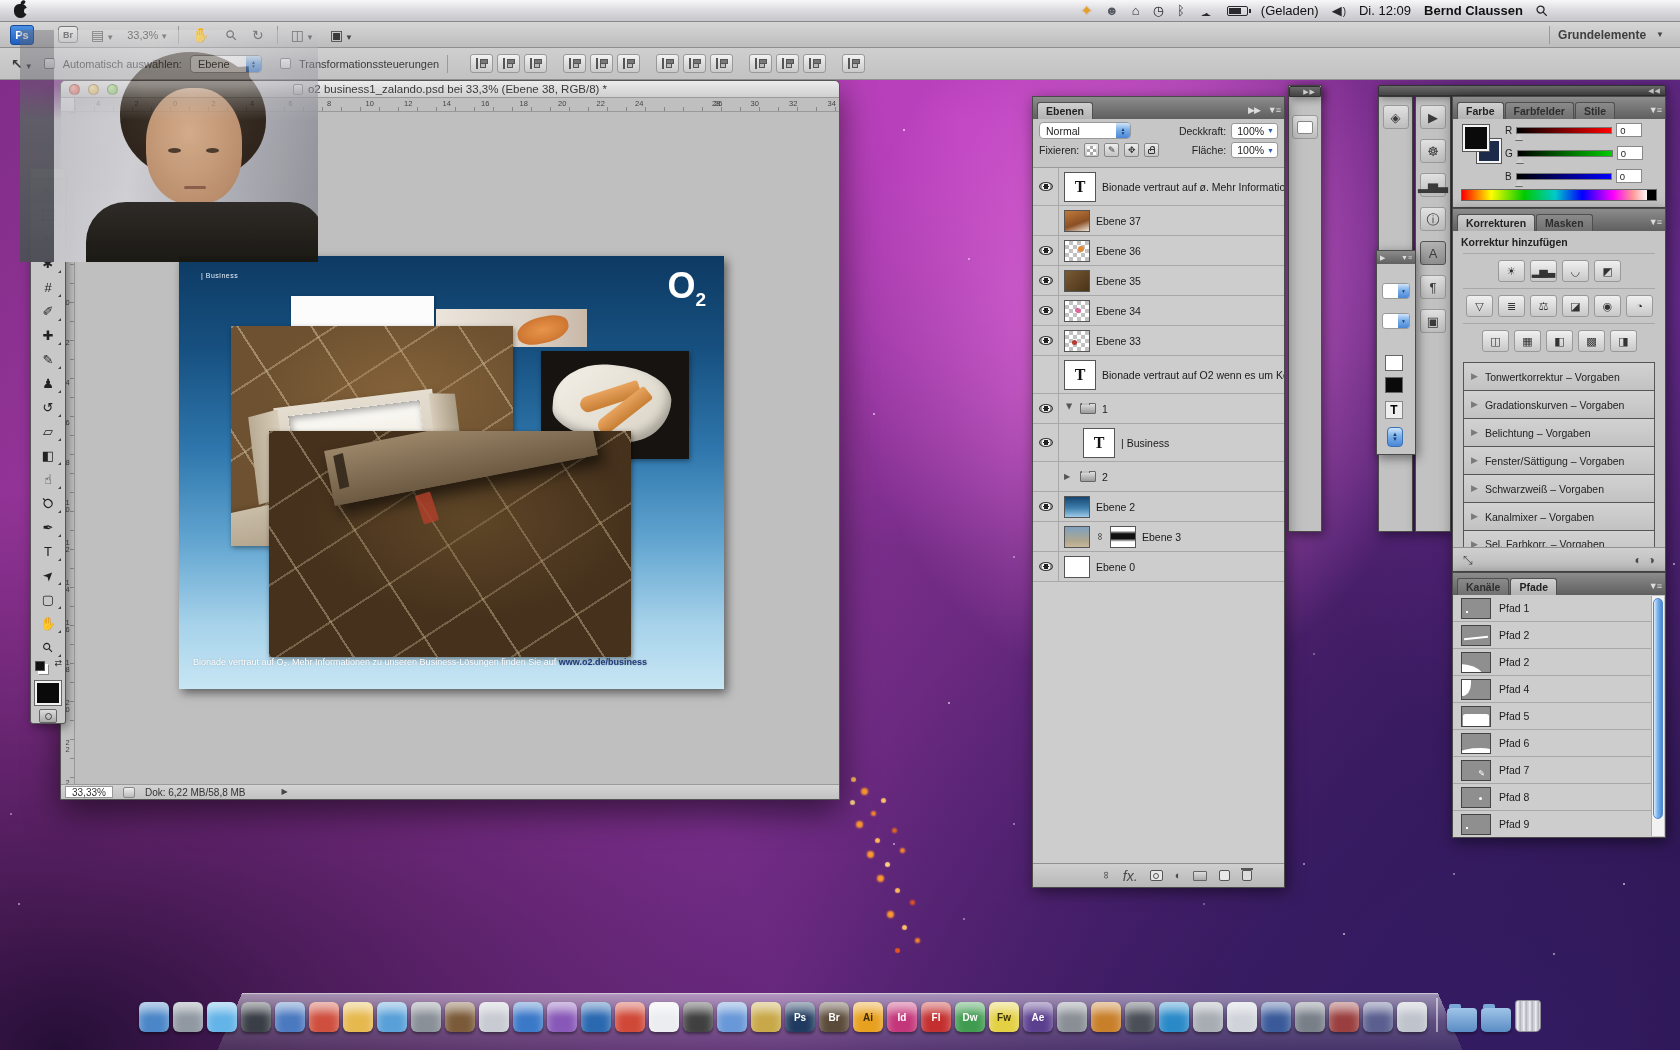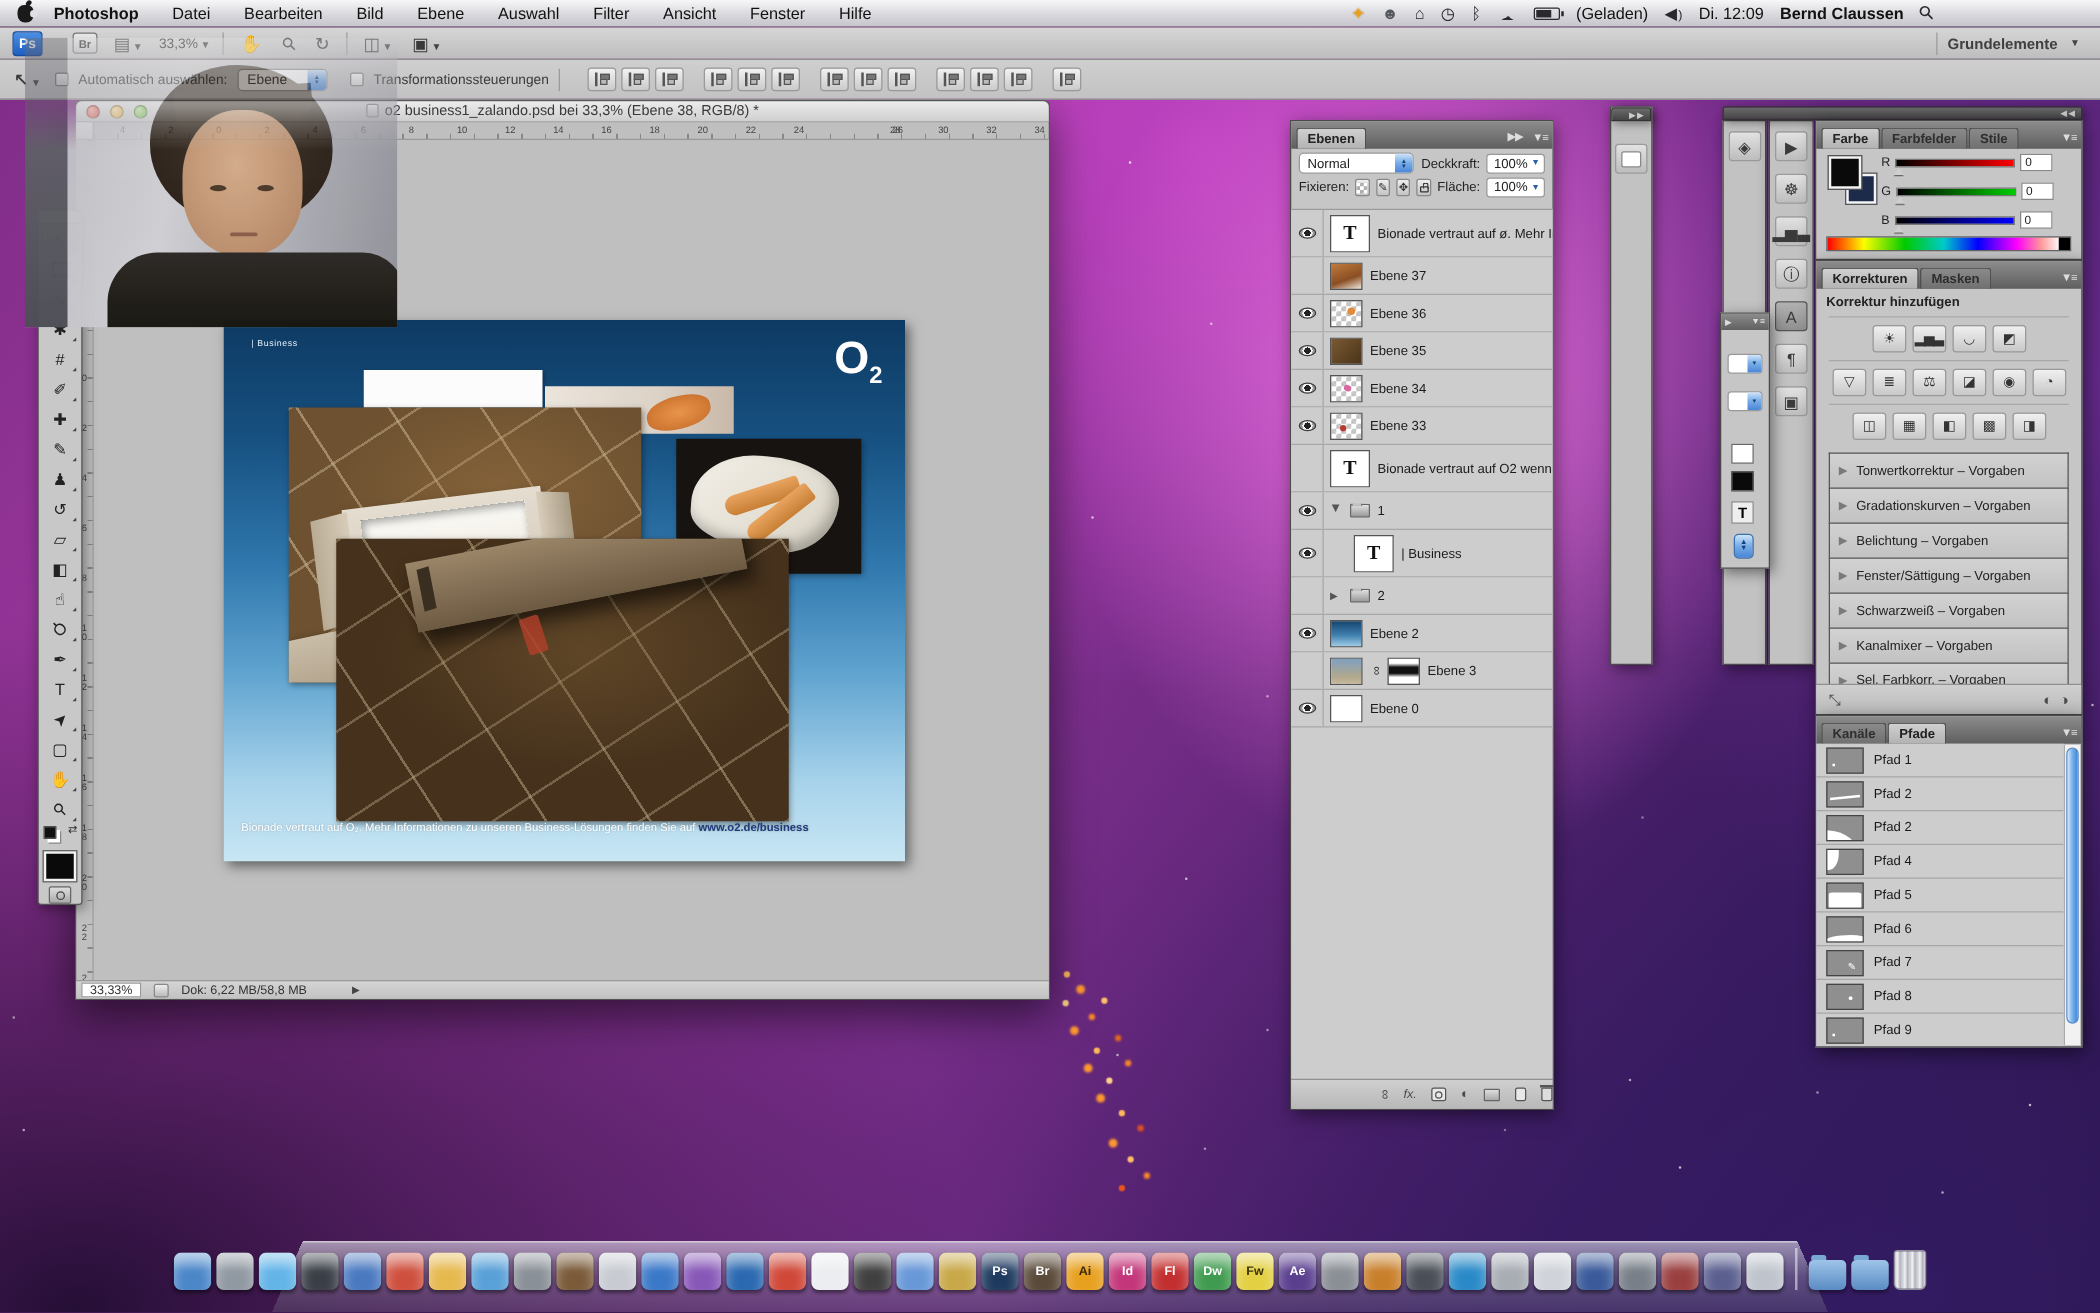--- a/index.html
+++ b/index.html
@@ -159,21 +159,21 @@
   
   .panel{position:absolute;background:#c6c6c6;border:1px solid #4a4a4a;box-shadow:2px 4px 14px rgba(0,0,0,.5);z-index:20;}
   .tabbar{height:22px;background:linear-gradient(#8c8c8c,#5f5f5f);display:flex;align-items:flex-end;gap:1px;padding:3px 4px 0 4px;position:relative;}
   .tab{background:linear-gradient(#d0d0d0,#b2b2b2);border:1px solid #4f4f4f;border-bottom:none;border-radius:3px 3px 0 0;
     font-size:10.5px;font-weight:bold;color:#222;padding:2px 8px 2px 8px;line-height:12px;}
   .tab.inactive{background:linear-gradient(#8a8a8a,#707070);color:#2e2e2e;font-weight:bold;}
   .panelmenu{margin-left:auto;color:#ddd;font-size:9px;align-self:center;letter-spacing:-1px;}
   .dragbar{position:absolute;height:11px;background:linear-gradient(#6a6a6a,#454545);border:1px solid #333;z-index:19;border-radius:2px 2px 0 0;color:#ccc;font-size:7px;text-align:right;padding:1px 4px;letter-spacing:1px;box-shadow:2px 2px 8px rgba(0,0,0,.4);}
 
   
-  #layers{left:1032px;top:96px;width:211px;height:792px;}
+  #layers{left:1032px;top:96px;width:253px;height:792px;}
   .lctrl{display:flex;align-items:center;gap:5px;padding:3px 6px;font-size:10.5px;color:#222;}
   .lsel{display:flex;align-items:center;height:17px;border:1px solid #999;border-radius:4px;background:#fff;padding:0 18px 0 6px;position:relative;font-size:10.5px;min-width:92px;}
   .lsel .cap{position:absolute;right:0;top:0;bottom:0;width:14px;border-radius:0 3px 3px 0;background:linear-gradient(#cfe4fa,#7cb0e8 45%,#4a86d8);color:#16407c;font-size:5px;display:flex;flex-direction:column;align-items:center;justify-content:center;line-height:4px;}
   .numfield{display:flex;align-items:center;height:16px;border:1px solid #999;border-radius:3px;background:#fff;padding:0 3px 0 5px;font-size:10.5px;gap:3px;}
   .numfield .dc{font-size:7px;color:#2a5fae;}
   .lockico{width:15px;height:14px;border:1px solid #888;border-radius:2px;background:linear-gradient(#eee,#c4c4c4);display:flex;align-items:center;justify-content:center;font-size:9px;color:#333;}
   .lockico .ck{width:9px;height:9px;background:
     linear-gradient(45deg,#aaa 25%,transparent 25%,transparent 75%,#aaa 75%),
     linear-gradient(45deg,#aaa 25%,#fff 25%,#fff 75%,#aaa 75%);background-size:6px 6px;background-position:0 0,3px 3px;}
   .locksym{width:7px;height:5px;border:1.2px solid #333;border-radius:1px;position:relative;margin-top:3px;}
@@ -205,21 +205,21 @@
   .thumb.maskwave{background:linear-gradient(#fff 18%,#111 34%,#111 58%,#fff 74%);}
   .chain{font-size:10px;color:#333;transform:rotate(90deg);width:8px;}
   .tri{font-size:8px;color:#555;width:10px;display:inline-block;}
   .tri.down{transform:rotate(90deg);}
   .folder{width:16px;height:11px;background:linear-gradient(#e0e0e0,#9a9a9a);border:1px solid #666;border-radius:1px;position:relative;flex:none;}
   .folder::before{content:"";position:absolute;left:0;top:-3px;width:7px;height:3px;background:#c0c0c0;border:1px solid #666;border-bottom:none;border-radius:2px 2px 0 0;}
   .llabel{font-size:10.5px;color:#1a1a1a;white-space:nowrap;overflow:hidden;}
   .lrow.sel .llabel{font-weight:bold;}
   #layerfoot{position:absolute;left:0;bottom:0;right:0;height:24px;background:linear-gradient(#cfcfcf,#b8b8b8);border-top:1px solid #909090;display:flex;align-items:center;gap:12px;padding-left:70px;font-size:11px;color:#4a4a4a;}
   .lfico{line-height:1;}
-  .lf-fx{font-style:italic;font-weight:normal;font-size:10px;}
+  .lf-fx{font-style:italic;font-weight:normal;font-size:14px;}
   .lf-mask{width:13px;height:11px;border:1px solid #555;border-radius:2px;background:#e8e8e8;display:flex;align-items:center;justify-content:center;}
   .lf-mask i{width:6px;height:6px;border:1px solid #555;border-radius:50%;display:block;}
   .lf-folder{width:14px;height:10px;background:linear-gradient(#ddd,#aaa);border:1px solid #666;border-radius:1px;}
   .lf-new{width:11px;height:11px;border:1px solid #555;border-radius:2px;background:#e8e8e8;}
   .lf-trash{width:10px;height:11px;border:1px solid #555;border-radius:1px 1px 2px 2px;position:relative;background:#ddd;}
   .lf-trash::before{content:"";position:absolute;left:-2px;top:-3px;right:-2px;height:2px;background:#555;}
 
   
   .istrip{position:absolute;background:#c2c2c2;border:1px solid #4a4a4a;box-shadow:2px 3px 10px rgba(0,0,0,.45);z-index:18;display:flex;flex-direction:column;align-items:center;gap:10px;padding-top:8px;}
   .istrip .icobtn{width:26px;height:24px;border:1px solid #9a9a9a;border-radius:3px;background:linear-gradient(#e2e2e2,#bdbdbd);display:flex;align-items:center;justify-content:center;font-size:13px;color:#3a3a3a;}
@@ -311,32 +311,20 @@
 </head>
 <body>
 
 <div id="desktop">
   <div id="stars"></div>
   <div id="sparkles"></div>
 </div>
 
 <div id="menubar">
   <span class="apple"></span>
-  <div id="menus">
-      <span>Photoshop</span>
-      <span>Datei</span>
-      <span>Bearbeiten</span>
-      <span>Bild</span>
-      <span>Ebene</span>
-      <span>Auswahl</span>
-      <span>Filter</span>
-      <span>Ansicht</span>
-      <span>Fenster</span>
-      <span>Hilfe</span>
-    </div>
   <div id="mstatus">
     <span class="mi torch glyph">✦</span>
     <span class="mi glyph" style="color:#55585e">☻</span>
     <span class="mi glyph">⌂</span>
     <span class="mi glyph">◷</span>
     <span class="mi glyph">ᛒ</span>
     <span class="wifi">
         <i></i>
       </span>
     <span class="batt"></span>

